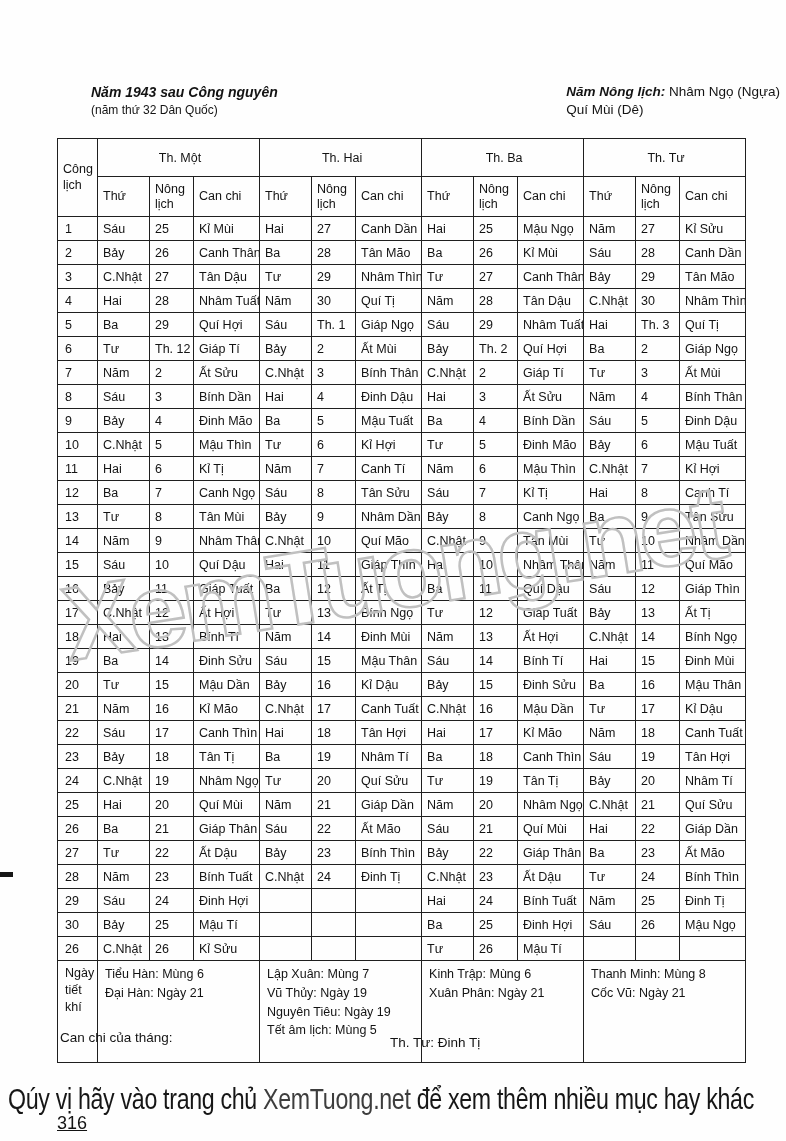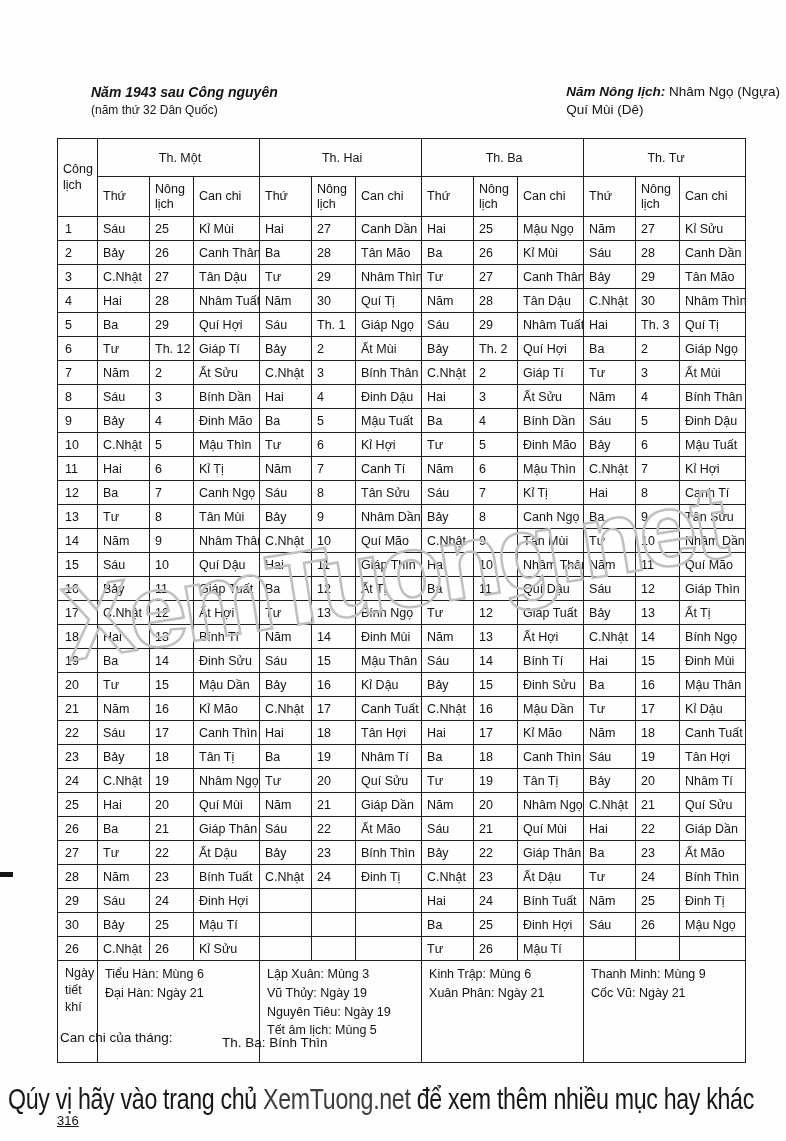--- a/index.html
+++ b/index.html
@@ -57,21 +57,21 @@
     position:absolute; top:1083px; left:8px; width:778px;
     white-space:nowrap;
   }
   .promo-inner {
     display:inline-block;
     font-size:29px; letter-spacing:-0.4px;
     transform:scaleX(0.80); transform-origin:left center;
     color:#161616;
   }
   .promo-inner .site { color:#3d3d3d; }
-  .page-num { position:absolute; top:1113px; left:57px; font-size:13px;text-decoration:underline; }
+  .page-num { position:absolute; top:1113px; left:57px; font-size:18px;text-decoration:underline; }
 
   .watermark {
     position:absolute; top:498px; left:26px; width:734px; height:150px;
     display:flex; align-items:center; justify-content:center;
     transform:rotate(-9deg);
     pointer-events:none;
     z-index:4;
   }
   .watermark span {
     font-size:104px; font-weight:bold; letter-spacing:-4px;
@@ -611,43 +611,43 @@
         <td class="tk tk-label">
           <div>Ngày</div>
           <div>tiết</div>
           <div>khí</div>
         </td>
         <td class="tk" colspan="3">
           <div>Tiểu Hàn: Mùng 6</div>
           <div>Đại Hàn: Ngày 21</div>
         </td>
         <td class="tk" colspan="3">
-          <div>Lập Xuân: Mùng 3</div>
+          <div>Lập Xuân: Mùng 7</div>
           <div>Vũ Thủy: Ngày 19</div>
           <div>Nguyên Tiêu: Ngày 19</div>
           <div>Tết âm lịch: Mùng 5</div>
         </td>
         <td class="tk" colspan="3">
           <div>Kinh Trập: Mùng 6</div>
           <div>Xuân Phân: Ngày 21</div>
         </td>
         <td class="tk" colspan="3">
-          <div>Thanh Minh: Mùng 9</div>
+          <div>Thanh Minh: Mùng 8</div>
           <div>Cốc Vũ: Ngày 21</div>
         </td>
       </tr>
     </tfoot>
   </table>
 
 <div class="canchi">
   <div class="cc-label">Can chi của tháng:</div>
   <div class="cc-col" id="cc-col1">
-      <div>Th. Ba: Bính Thìn</div>
     </div>
   <div class="cc-col" id="cc-col2">
+      <div>Th. Tư: Đinh Tị</div>
     </div>
 </div>
 
 <div class="promo">
   <span class="promo-inner">
     <span>Qúy vị hãy vào trang chủ </span><span class="site">XemTuong.net</span><span> để xem thêm nhiều mục hay khác</span>
   </span>
 </div>
 
 <div class="page-num">316</div>

